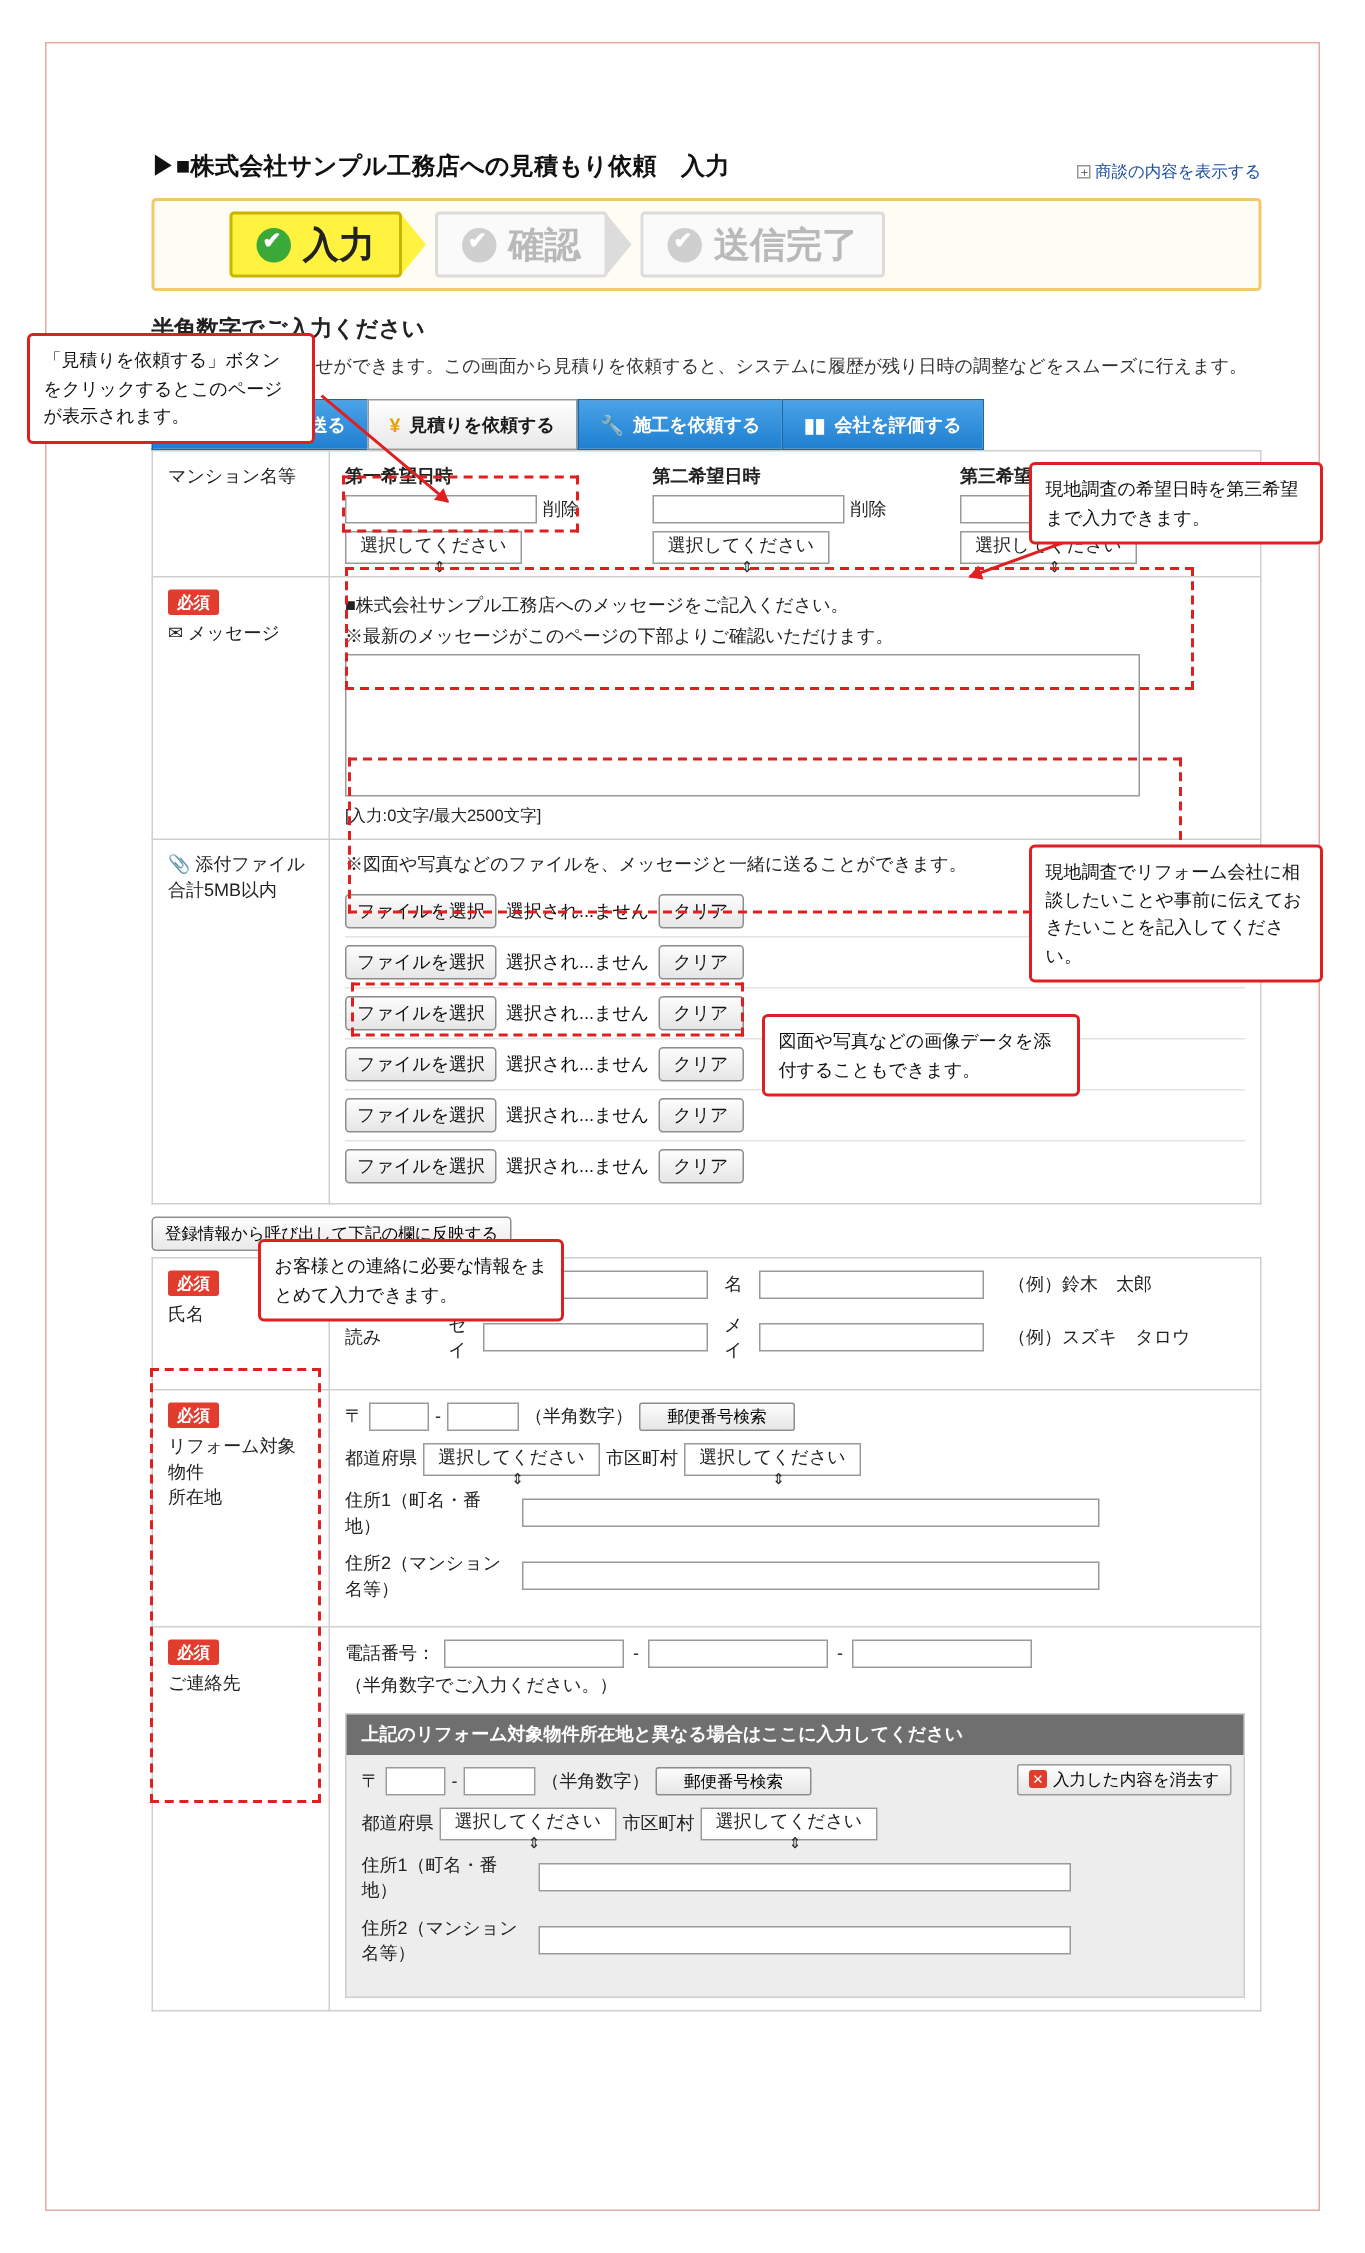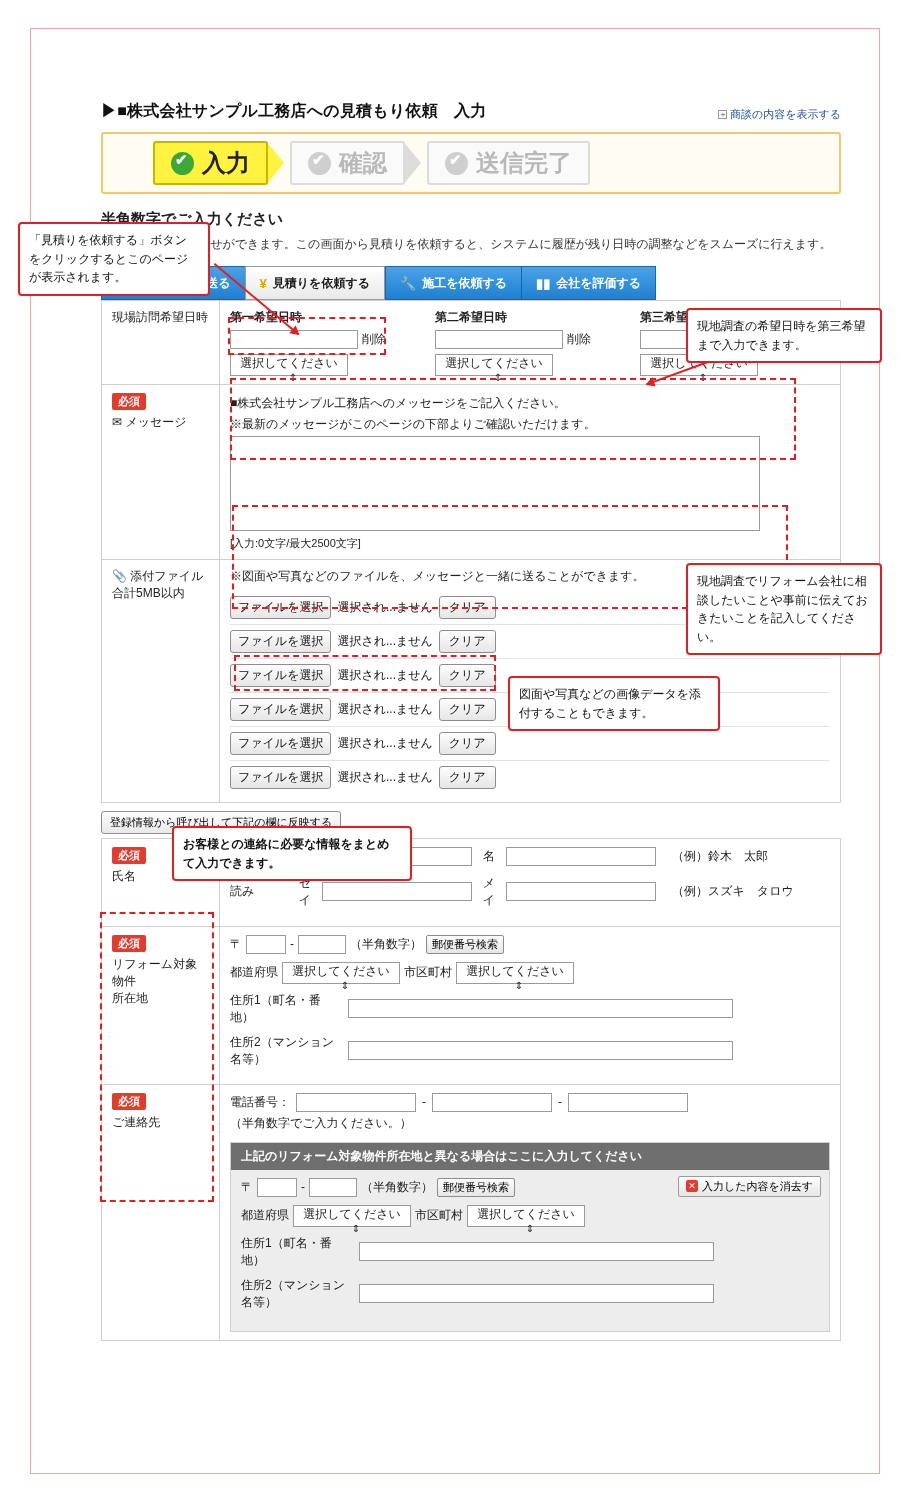--- a/index.html
+++ b/index.html
@@ -153,21 +153,21 @@
   .name-row .t { width:58px; font-size:12px; }
   .name-row .t2 { width:22px; text-align:center; font-size:12px; }
   .inp.name { width:150px; }
   .ex { font-size:12px; margin-left:10px; }
 
   .zip-row { display:flex; align-items:center; gap:4px; font-size:12px; margin-bottom:8px; }
   .inp.zip1 { width:40px; }
   .inp.zip2 { width:48px; }
   .btn-zip {
     border:1px solid #8d8d8d; background:linear-gradient(#fdfdfd,#e6e6e6);
-    font-size:11px; padding:1px 5px; border-radius:2px;text-align:center;
+    font-size:11px; padding:1px 18px; border-radius:2px;text-align:center;
   }
   .addr-row { display:flex; align-items:center; gap:6px; font-size:12px; margin-bottom:8px; }
   .addr-row .al { width:112px; }
   .inp.addr { width:385px; }
 
   .tel-row { display:flex; align-items:center; gap:6px; font-size:12px; }
   .inp.tel { width:120px; }
   .tel-note { font-size:12px; margin-top:3px; }
 
   
@@ -258,21 +258,21 @@
         <span>会社を評価する</span>
       </div>
     </div>
 
     
     <table class="form">
 
       <tbody>
           <tr>
         <td class="lbl">
-          <span class="lbl-text">現場訪問希望日時</span>
+          <span class="lbl-text">マンション名等</span>
         </td>
         <td>
           <div class="pref-wrap">
             <div class="pref-col">
               <div class="pref-title">第一希望日時</div>
               <div class="pref-row1">
                 <input class="inp date" type="text" style="">
                 <span class="del-link">削除</span>
               </div>
               <div class="sel-fake">
@@ -512,15 +512,15 @@
 </div>
 <div class="callout" style="left:686px; top:308px; width:196px;">
   <span>現地調査の希望日時を第三希望まで入力できます。</span>
 </div>
 <div class="callout" style="left:686px; top:563px; width:196px;">
   <span>現地調査でリフォーム会社に相談したいことや事前に伝えておきたいことを記入してください。</span>
 </div>
 <div class="callout" style="left:508px; top:676px; width:212px;">
   <span>図面や写真などの画像データを添付することもできます。</span>
 </div>
-<div class="callout" style="left:172px; top:826px; width:240px;font-weight:bold;">
+<div class="callout" style="left:172px; top:826px; width:204px;">
   <span>お客様との連絡に必要な情報をまとめて入力できます。</span>
 </div>
 
 </body></html>

